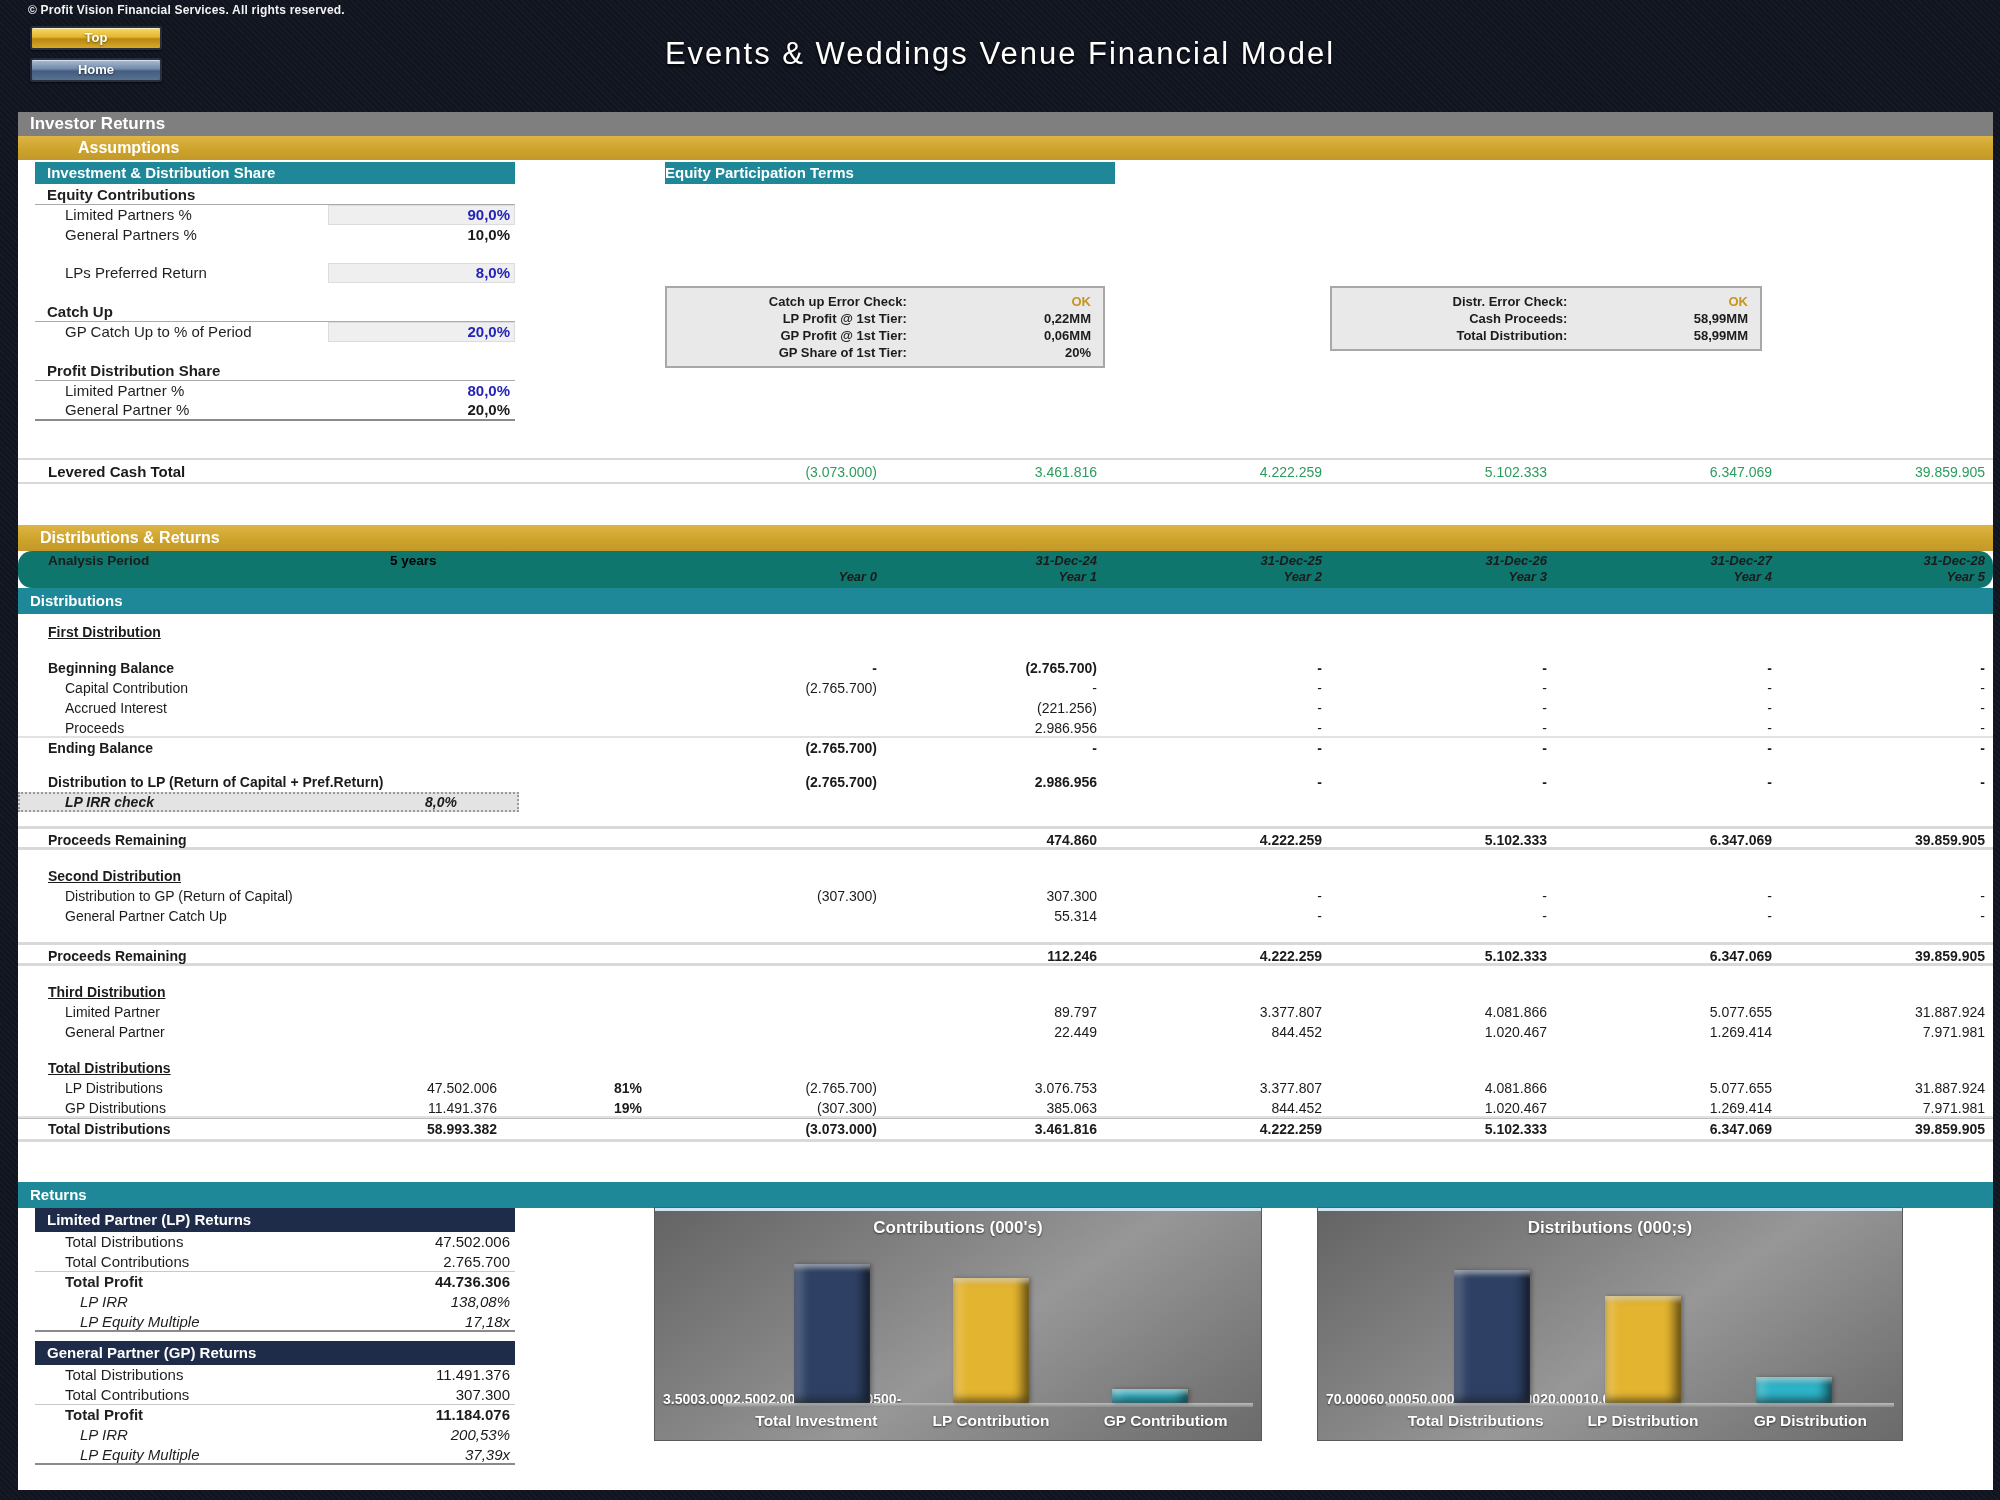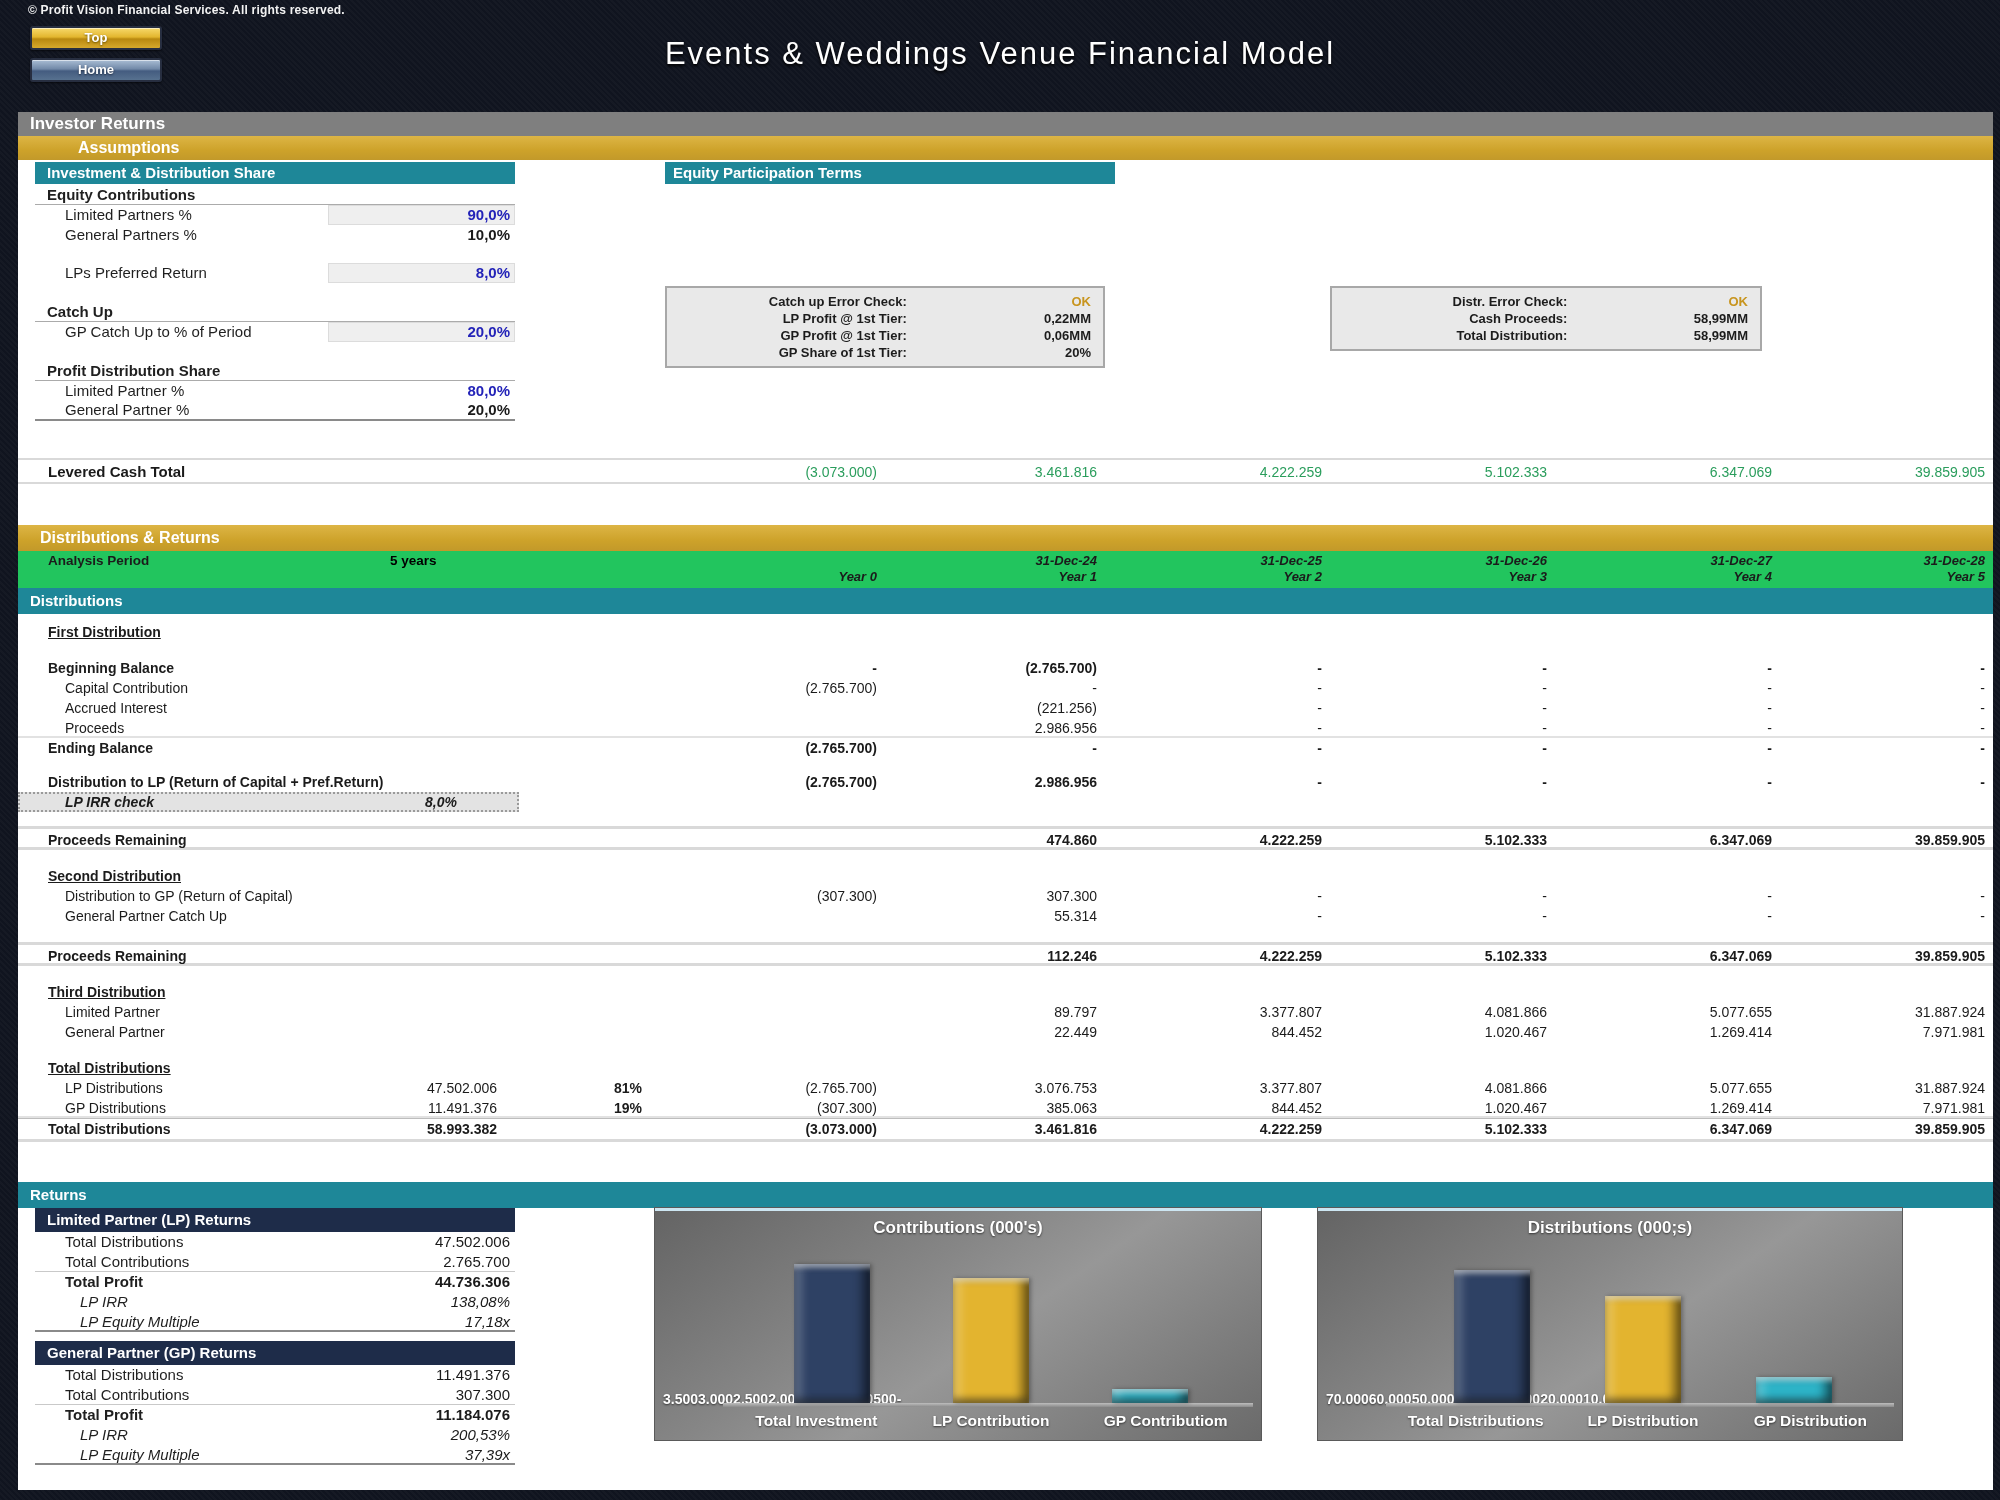--- a/index.html
+++ b/index.html
@@ -33,40 +33,40 @@
   .panel-left { position:absolute; left:17px; top:2px; width:480px; font-size:15px; }
   .panel-left .row { display:flex; height:20px; line-height:20px; align-items:center; }
   .panel-left .sec-head { font-weight:bold; color:#1a1a1a; border-bottom:1px solid #ababab; height:21px; line-height:21px; }
   .panel-left .lbl { flex:1; padding-left:30px; color:#1f1f1f; white-space:nowrap; }
   .panel-left .sec-head .lbl { padding-left:12px; }
   .panel-left .val { width:187px; text-align:right; padding-right:5px; font-weight:600; color:#1a1a1a; }
   .panel-left .val.box { background:#efefef; box-shadow:inset 0 0 0 1px #dcdcdc; }
   .panel-left .val.blue { color:#2323b8; }
   .panel-left .panel-bottom { border-bottom:2px solid #8a8a8a; }
   .terms { position:absolute; left:647px; top:2px; width:760px; }
-  .terms-bar { width:450px; height:22px; background:#1e8798; color:#fff; font-size:15px; font-weight:bold; line-height:22px; padding-left:8px; }
+  .terms-bar { width:450px; height:22px; background:#1e8798; color:#fff; font-size:15px; font-weight:bold; line-height:22px; padding-left:0; }
   .terms-line { padding-left:20px; height:19px; line-height:19px; font-size:15px; font-weight:bold; color:#27313f; white-space:nowrap; }
   .terms-line:first-of-type { margin-top:4px; }
   .check-box { position:absolute; top:126px; background:#e9e9e9; border:2px solid #a8a8a8; padding:5px 0; }
   .check-box .crow { display:flex; height:17px; line-height:17px; font-size:13px; }
   .check-box .clbl { width:55%; text-align:right; font-weight:bold; color:#1c1c1c; }
   .check-box .cval { flex:1; text-align:right; padding-right:12px; font-weight:bold; color:#1c1c1c; }
   .check-box .cval.gold { color:#c8951f; }
   .box-catchup { left:647px; width:440px; }
   .box-distr { left:1312px; width:432px; }
   
   .grid { display:grid; grid-template-columns:330px 157px 145px 235px 220px 225px 225px 225px 213px; }
   .grid-lev { display:grid; grid-template-columns:632px 235px 220px 225px 225px 225px 213px; }
   .cell { text-align:right; padding-right:8px; white-space:nowrap; font-size:14px; color:#1b1b1b; }
   .levered { position:absolute; left:0; right:0; top:298px; height:26px; line-height:24px;
              border-top:2px solid #d9d9d9; border-bottom:2px solid #d9d9d9; }
   .levered .lbl { padding-left:30px; font-size:15px; font-weight:bold; color:#1a1a1a; }
   .levered .cell { color:#2a9d5c; line-height:24px; }
   
-  .band { background:#22c55e; padding:2px 11px 3px 0; }
+  .band { background:#0f766e; padding:2px 11px 3px 0;border-radius:14px; }
   .band .row { height:16px; line-height:16px; }
   .band .lbl { padding-left:30px; font-size:13.5px; font-weight:bold; color:#1b1b1b; }
   .band .period { padding-left:42px; font-size:13.5px; font-weight:bold; text-align:left; }
   .band .cell { font-size:13px; font-weight:bold; font-style:italic; }
   
   .dist-table { padding-top:8px; }
   .trow { height:20px; line-height:20px; position:relative; }
   .trow .tlabel { padding-left:30px; font-size:14px; color:#1b1b1b; white-space:nowrap; position:relative; z-index:1; }
   .trow.indent .tlabel { padding-left:47px; }
   .trow.heading .tlabel { font-weight:bold; text-decoration:underline; }

